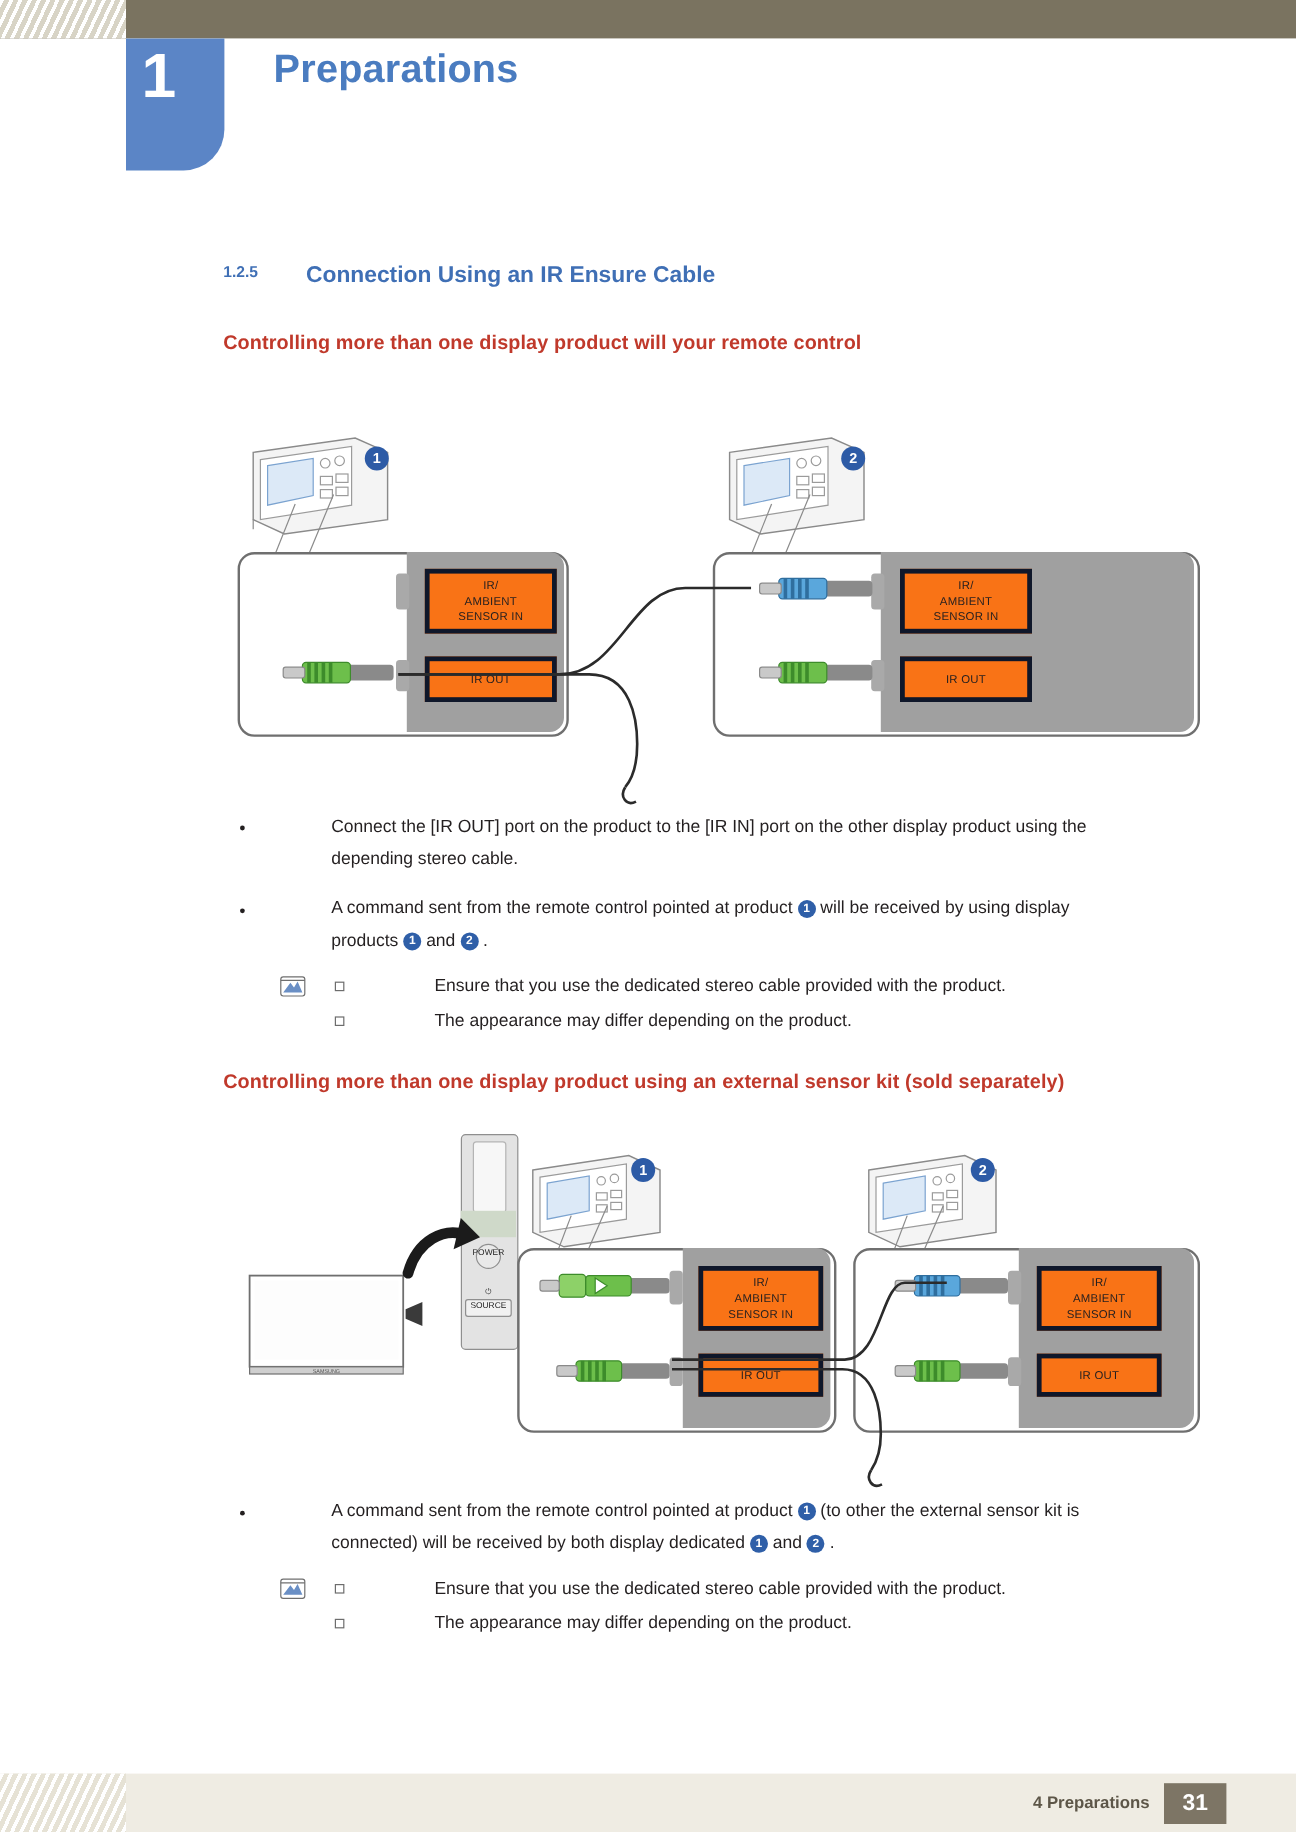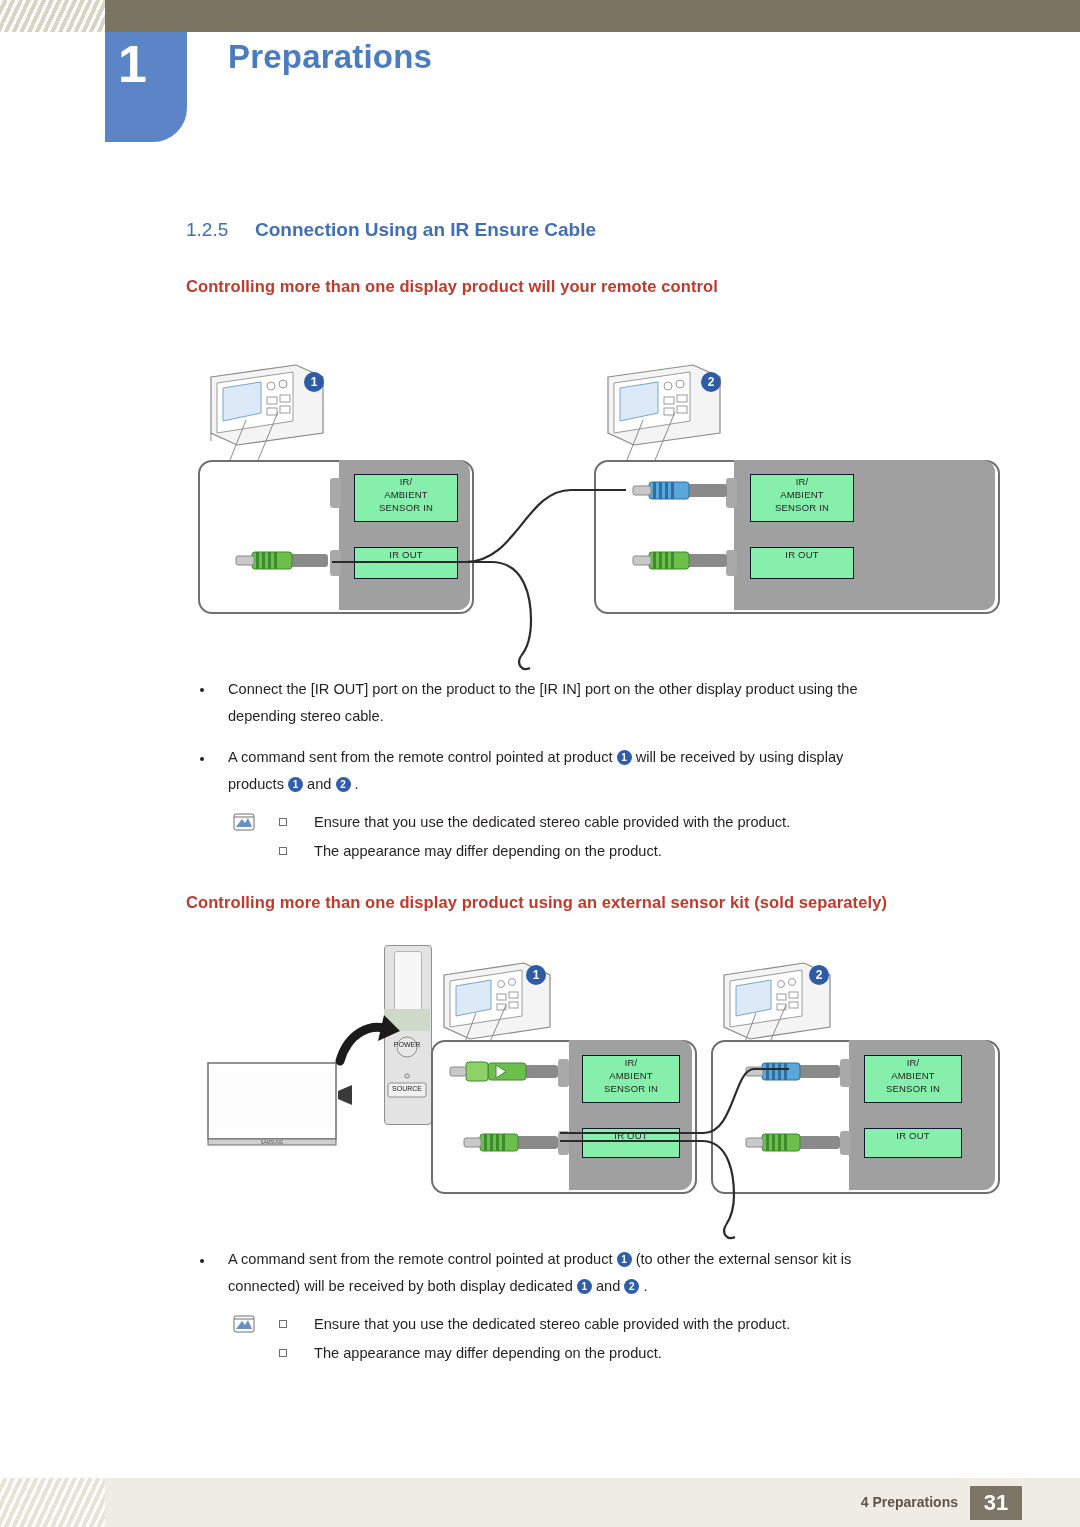--- a/index.html
+++ b/index.html
@@ -29,34 +29,34 @@
     position:absolute;left:118px;top:38px;
     font-size:52px;font-weight:bold;color:#ffffff;line-height:1;
   }
   .chapter-title{
     position:absolute;left:228px;top:38px;
     font-size:33px;font-weight:bold;color:#4a7cc0;letter-spacing:.2px;
   }
   
   .sec-num{
     position:absolute;left:186px;top:219px;
-    font-size:19px;font-weight:normal;color:#3f6fb5;text-align:right;
+    font-size:13px;font-weight:bold;color:#3f6fb5;text-align:right;
   }
   .sec-title{
     position:absolute;left:255px;top:219px;
     font-size:19px;font-weight:bold;color:#3f6fb5;
   }
   .sub-heading{
     position:absolute;font-size:16.5px;font-weight:bold;color:#c0392b;
     letter-spacing:.1px;
   }
   #sub1{left:186px;top:277px;}
   #sub2{left:186px;top:893px;}
   
-  .bullet-row{position:absolute;font-size:14.6px;color:#231f20;line-height:27px;}
+  .bullet-row{position:absolute;font-size:14.6px;color:#231f20;line-height:27px;margin-left:48px;}
   .bullet-dot{
     position:absolute;width:4px;height:4px;border-radius:50%;
     background:#231f20;
   }
   .sq{
     position:absolute;width:6px;height:6px;border:1px solid #6d6d6d;background:#fff;
   }
   .note-icon{
     position:absolute;width:22px;height:18px;
   }
@@ -78,35 +78,35 @@
   .footer-hatch{
     position:absolute;left:0;top:1478px;width:105px;height:49px;
     background:repeating-linear-gradient(115deg,#ffffff 0 3px,#e6e2d5 3px 7px);
   }
   .footer-text{
     position:absolute;right:122px;top:1494px;
     font-size:14px;font-weight:bold;color:#5d5648;
   }
   .footer-page{
     position:absolute;right:58px;top:1486px;width:52px;height:34px;
-    background:#7d7565;color:#fff;font-size:22px;font-weight:bold;
+    background:#7d7565;color:#fff;font-size:19px;font-weight:bold;
     text-align:center;line-height:34px;
   }
   
   .diagram{position:absolute;}
   .panel{
     position:absolute;border:2px solid #6f6f6f;border-radius:14px;background:#ffffff;
   }
   .port-block{
     position:absolute;background:#a9a9a9;border-radius:3px;
   }
   .port-label{
-    position:absolute;background:#86efac;border:1px solid #0f172a;
+    position:absolute;background:#f97316;border:4px solid #0f172a;
     font-size:9.5px;color:#231f20;text-align:center;
-    display:flex;flex-direction:column;justify-content:flex-start;align-items:center;
+    display:flex;flex-direction:column;justify-content:center;align-items:center;
     line-height:13px;letter-spacing:.2px;
   }
 </style>
 </head>
 <body>
 
 <div class="header-band"></div>
 <div class="header-hatch"></div>
 <div class="chapter-badge"></div>
 <div class="chapter-num">1</div>

